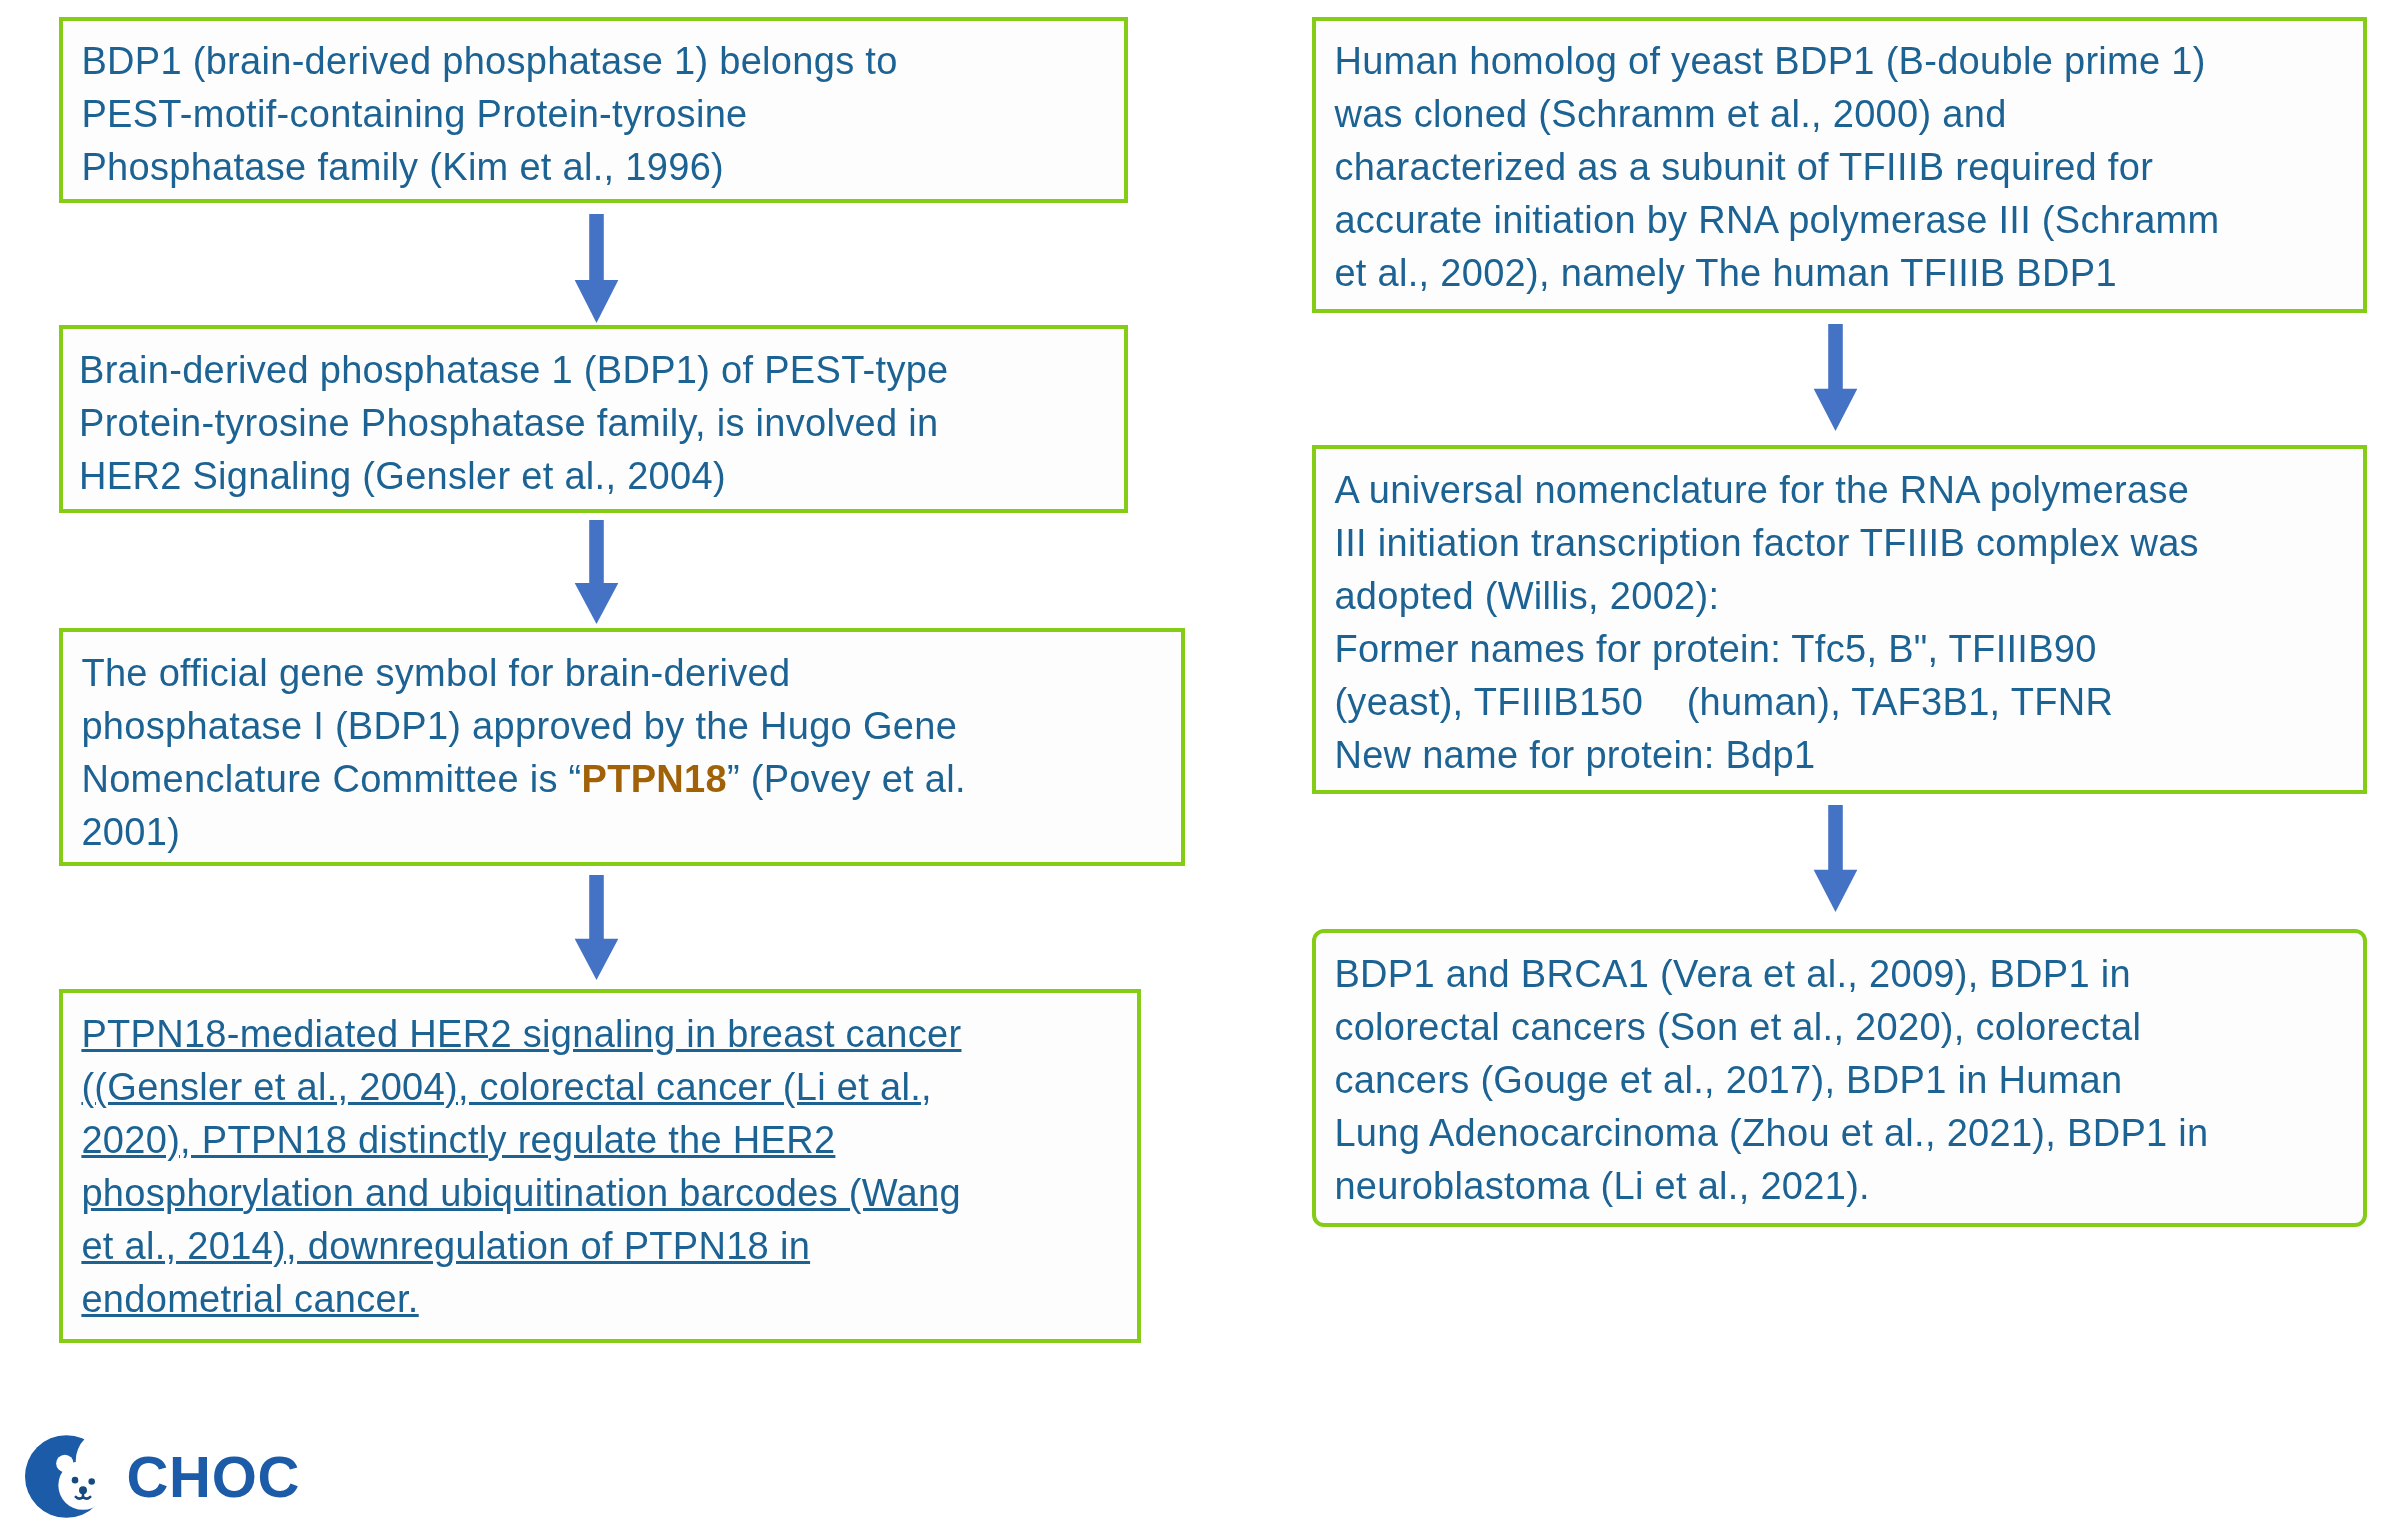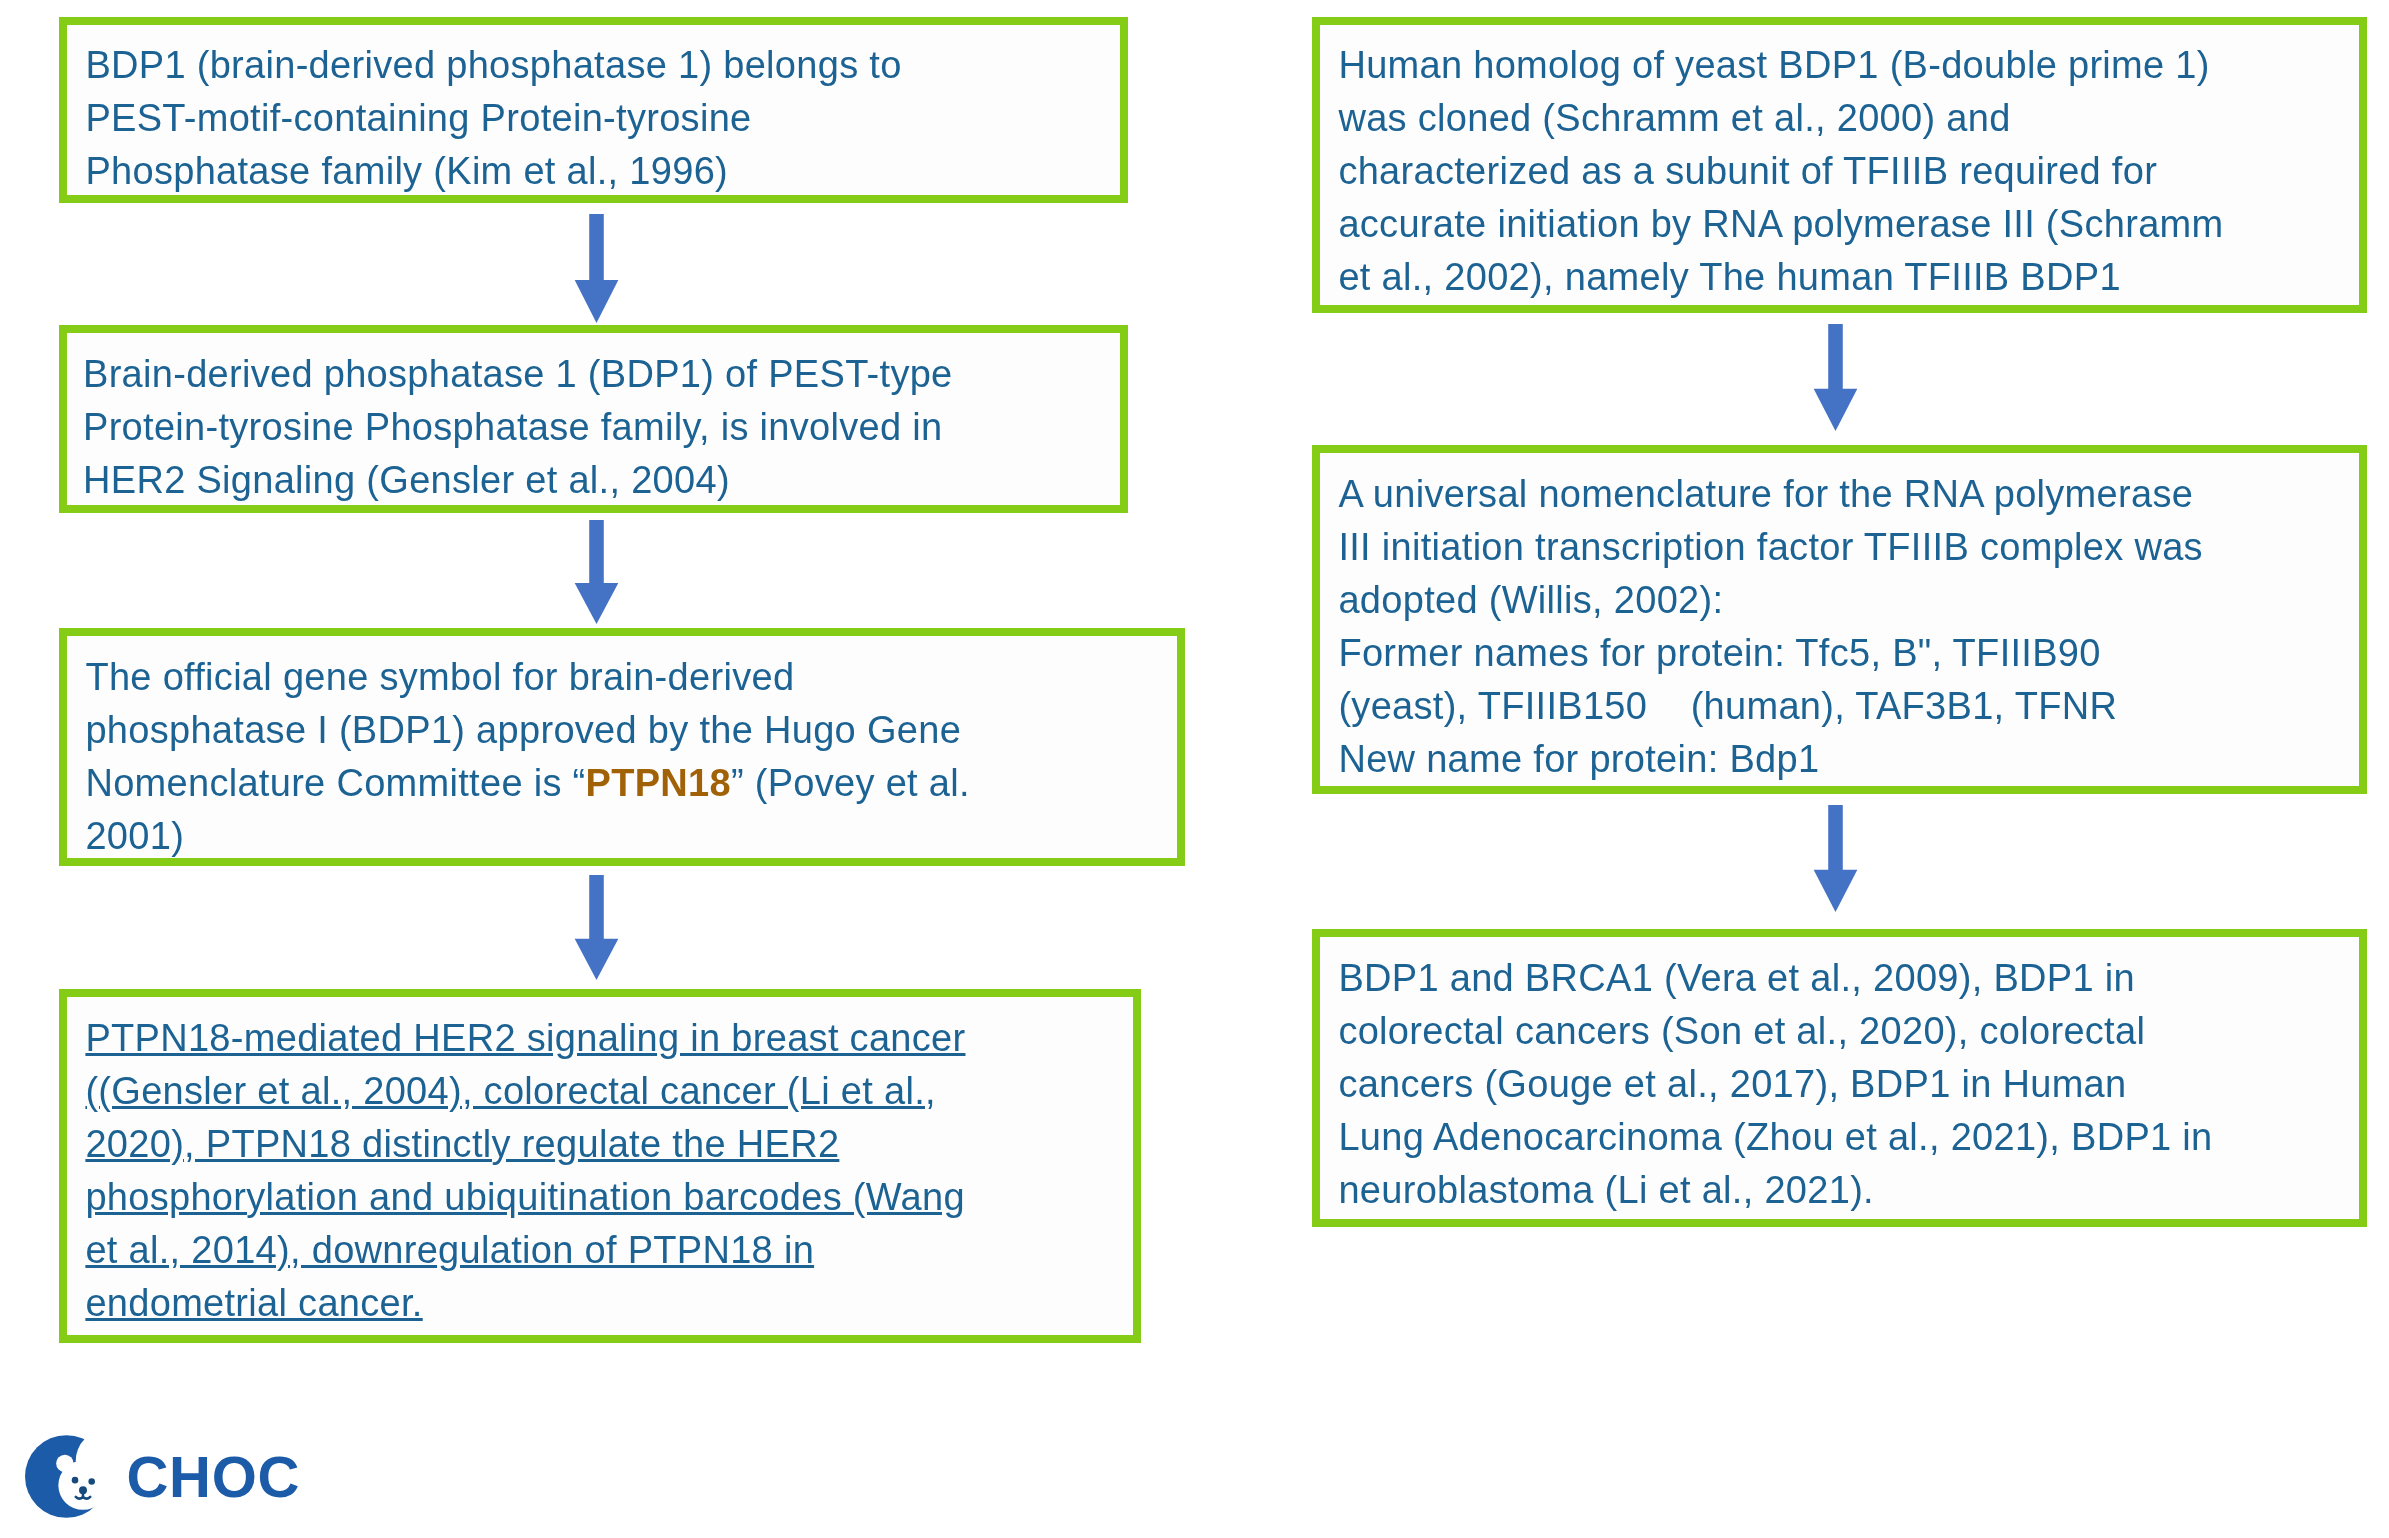--- a/index.html
+++ b/index.html
@@ -7,38 +7,38 @@
     position:relative;
     width:2389px;height:1538px;
     background:#ffffff;
     font-family:"Liberation Sans", sans-serif;
     overflow:hidden;
   }
   .flow-box{
     position:absolute;
     box-sizing:border-box;
     background:#fefdfe;
-    border:8px solid #84cc16;
+    border:4px solid #84cc16;
     color:#1c6394;
     font-size:38px;
     line-height:53px;
     padding:14.5px 18.4px;
     white-space:pre-line;
     letter-spacing:0.3px;
   }
   .highlight-red{color:#a16207;font-weight:bold;}
   
   #box-l1{left:59px;  top:16.5px;   width:1069px; height:186px;}
   #box-l2{left:59px;  top:325px;  width:1069px; height:188px;padding-left:16px;}
   #box-l3{left:59px;  top:628px;  width:1126px; height:238px;}
   #box-l4{left:59px;  top:989px; width:1082px; height:354px;text-decoration:underline;}
   
   #box-r1{left:1312px; top:16.5px;   width:1055px; height:296px;}
   #box-r2{left:1312px; top:445px;  width:1055px; height:349px;}
-  #box-r3{left:1312px; top:929px; width:1055px; height:298px;}
+  #box-r3{left:1312px; top:929px; width:1055px; height:298px;border-radius:12px;}
   
   .down-arrow{position:absolute;width:45px;}
   .down-arrow svg{display:block;width:100%;height:100%;}
   #arrow-l1{left:574px;  top:214px;  height:109px;}
   #arrow-l2{left:574px;  top:520px;  height:104px;}
   #arrow-l3{left:574px;  top:875px; height:105px;}
   #arrow-r1{left:1813px; top:324px;  height:107px;}
   #arrow-r2{left:1813px; top:805px; height:107px;}
   .arrow-fill{fill:#4472c4;}
   

